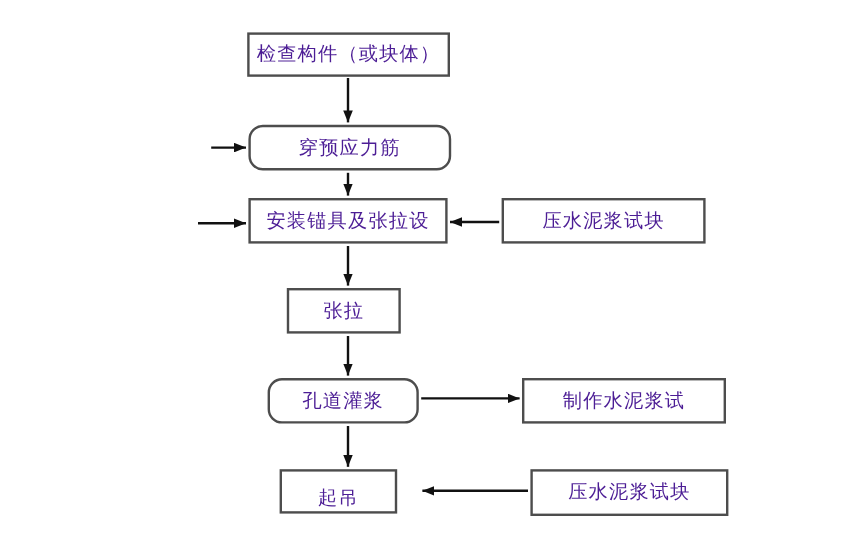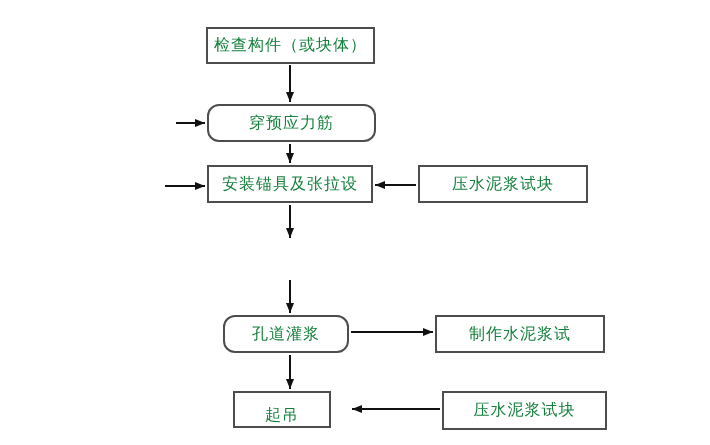--- a/index.html
+++ b/index.html
@@ -17,21 +17,21 @@
   }
   .flow-box {
     position: absolute;
     box-sizing: border-box;
     border: 2px solid #4d4d4d;
     background: #ffffff;
     display: flex;
     align-items: center;
     justify-content: center;
     font-size: 16px;
-    color: #15803d;
+    color: #4c1d95;
     letter-spacing: 1px;
     white-space: nowrap;
     z-index: 2;
   }
   
   .n-check        { left: 206px; top: 27px;  width: 169px; height: 37px; }
   .n-fabricate    { left: 40px;  top: 105px; width: 134px; height: 37px; }
   .n-thread       { left: 207px; top: 104px; width: 169px; height: 38px; border-radius: 12px; }
   .n-anchor-insp  { left: 40px;  top: 167px; width: 123px; height: 38px; }
   .n-install      { left: 207px; top: 165px; width: 166px; height: 38px; }
@@ -88,20 +88,23 @@
 
 
   <div class="flow-box n-install">
     <span>安装锚具及张拉设</span>
   </div>
 
   <div class="flow-box n-precheck">
     <span>压水泥浆试块</span>
   </div>
 
+  <div class="flow-box n-tension">
+    <span>张拉</span>
+  </div>
 
   <div class="flow-box n-grout">
     <span>孔道灌浆</span>
   </div>
 
   <div class="flow-box n-cement-test">
     <span>制作水泥浆试</span>
   </div>
 
   <div class="flow-box n-lift">

